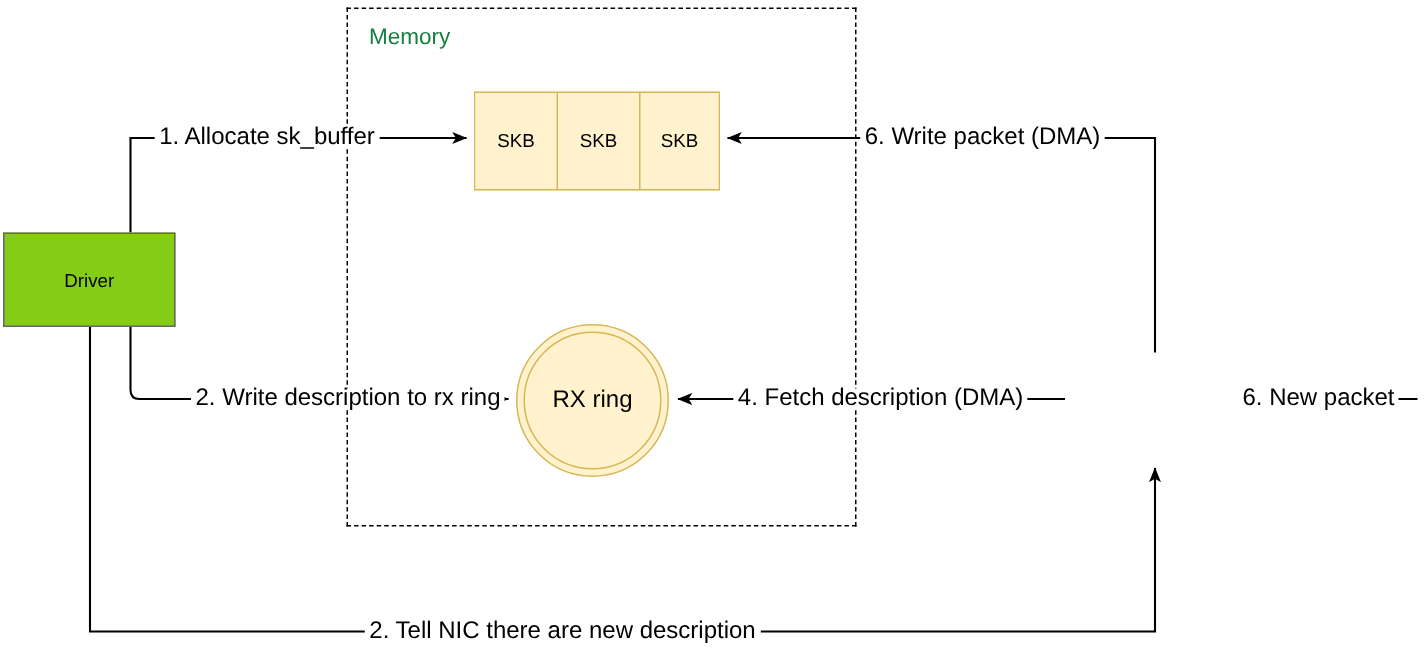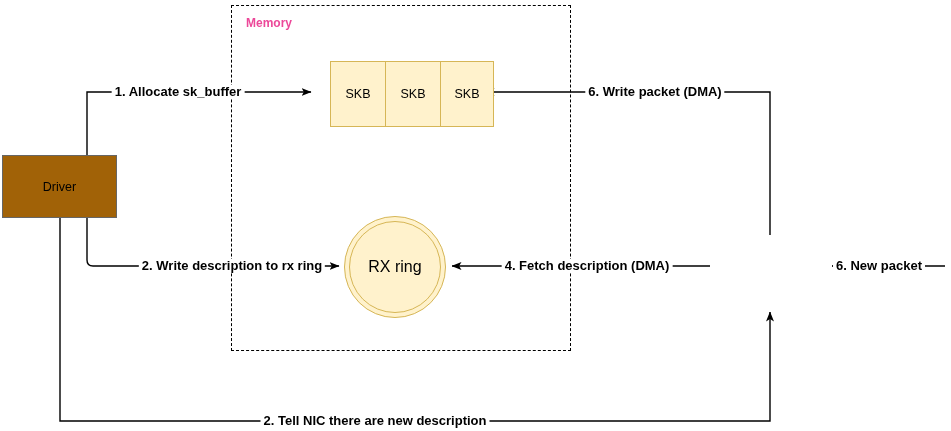--- a/index.html
+++ b/index.html
@@ -27,21 +27,21 @@
   .node-box {
     position: absolute;
     box-sizing: border-box;
     display: flex;
     align-items: center;
     justify-content: center;
     font-size: 12.5px;
     color: #000000;
   }
   .proc-box {
-    background: #a16207;
+    background: #84cc16;
     border: 1px solid #666666;
   }
   .skb-strip {
     position: absolute;
     display: flex;
     box-sizing: border-box;
     border: 1px solid #d6b656;
     background: #fff2cc;
   }
   .skb-cell {
@@ -84,35 +84,33 @@
     color: #000000;
   }
   .container-box {
     position: absolute;
     box-sizing: border-box;
     border: 1px dashed #000000;
     background: transparent;
   }
   .container-title {
     position: absolute;
-    font-size: 12px;
-    color: #ec4899;
+    font-size: 15px;
+    color: #15803d;
     white-space: nowrap;
-    font-weight: bold;
   }
   .edge-label {
     position: absolute;
-    font-size: 13px;
+    font-size: 16px;
     color: #000000;
     background: #ffffff;
     white-space: nowrap;
     padding: 0 3px;
     transform: translate(-50%, -50%);
     line-height: 14px;
-    font-weight: bold;
   }
 </style>
 </head>
 <body>
 
 <div id="canvas">
 
   <svg class="diagram" viewBox="0 0 951 431" xmlns="http://www.w3.org/2000/svg">
     <defs>
       <marker id="arrowEnd" markerWidth="10" markerHeight="8" refX="9.5" refY="4" orient="auto" markerUnits="userSpaceOnUse">
@@ -146,21 +144,21 @@
   </svg>
 
   <div class="container-box" style="left:231px; top:5px; width:340px; height:346px;"></div>
   <div class="container-title" style="left:246px; top:16px;">Memory</div>
 
   <div class="node-box proc-box" style="left:2px; top:155px; width:115px; height:63px;">
     <span>Driver</span>
   </div>
 
 
-  <div class="skb-strip" style="left:330px; top:61px; width:164px; height:66px;">
+  <div class="skb-strip" style="left:316px; top:61px; width:164px; height:66px;">
     <div class="skb-cell" style="width:54px;">
       <span>SKB</span>
     </div>
     <div class="skb-cell" style="width:55px;">
       <span>SKB</span>
     </div>
     <div class="skb-cell" style="flex:1;">
       <span>SKB</span>
     </div>
   </div>

